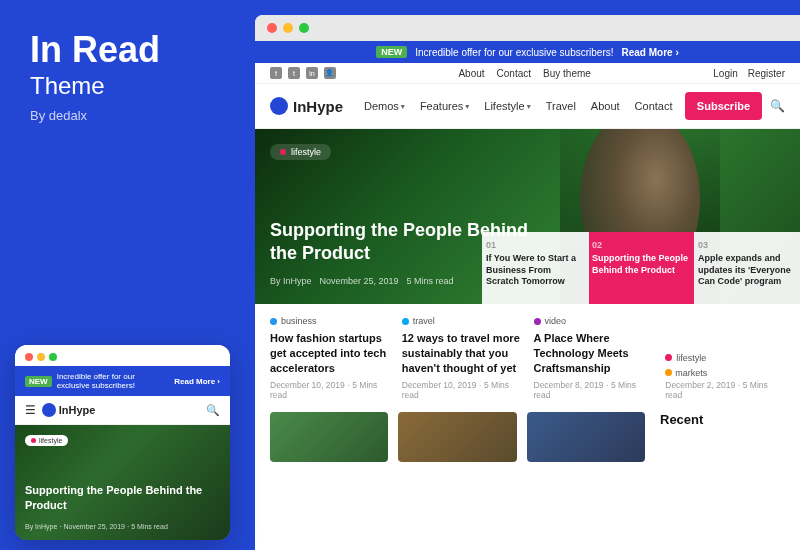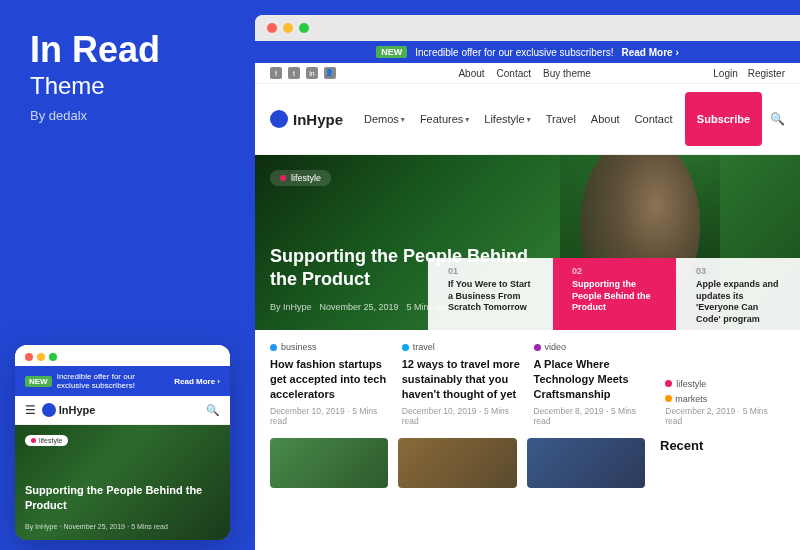--- a/index.html
+++ b/index.html
@@ -356,21 +356,21 @@
     .nav-right {
       display: flex;
       align-items: center;
       gap: 8px;
     }
     .subscribe-btn {
       background: #e91e63;
       color: #fff;
       font-size: 11px;
       font-weight: 600;
-      padding: 21px 12px;
+      padding: 8px 12px;
       border-radius: 4px;
       border: none;
       cursor: pointer;
     }
     .search-icon-nav {
       font-size: 12px;
       color: #333;
       cursor: pointer;
     }
 
@@ -448,23 +448,23 @@
 
     
     .hero-cards {
       position: absolute;
       bottom: 0;
       right: 0;
       display: flex;
       height: 72px;
     }
     .hero-card {
-      width: 124px;
+      width: 106px;
       background: rgba(255,255,255,0.92);
-      padding: 8px 19px;
+      padding: 8px 3px;
       border-left: 1px solid #eee;
     }
     .hero-card.active {
       background: #e91e63;
     }
     .hero-card-num {
       font-size: 9px;
       font-weight: 700;
       color: #999;
       margin-bottom: 3px;

